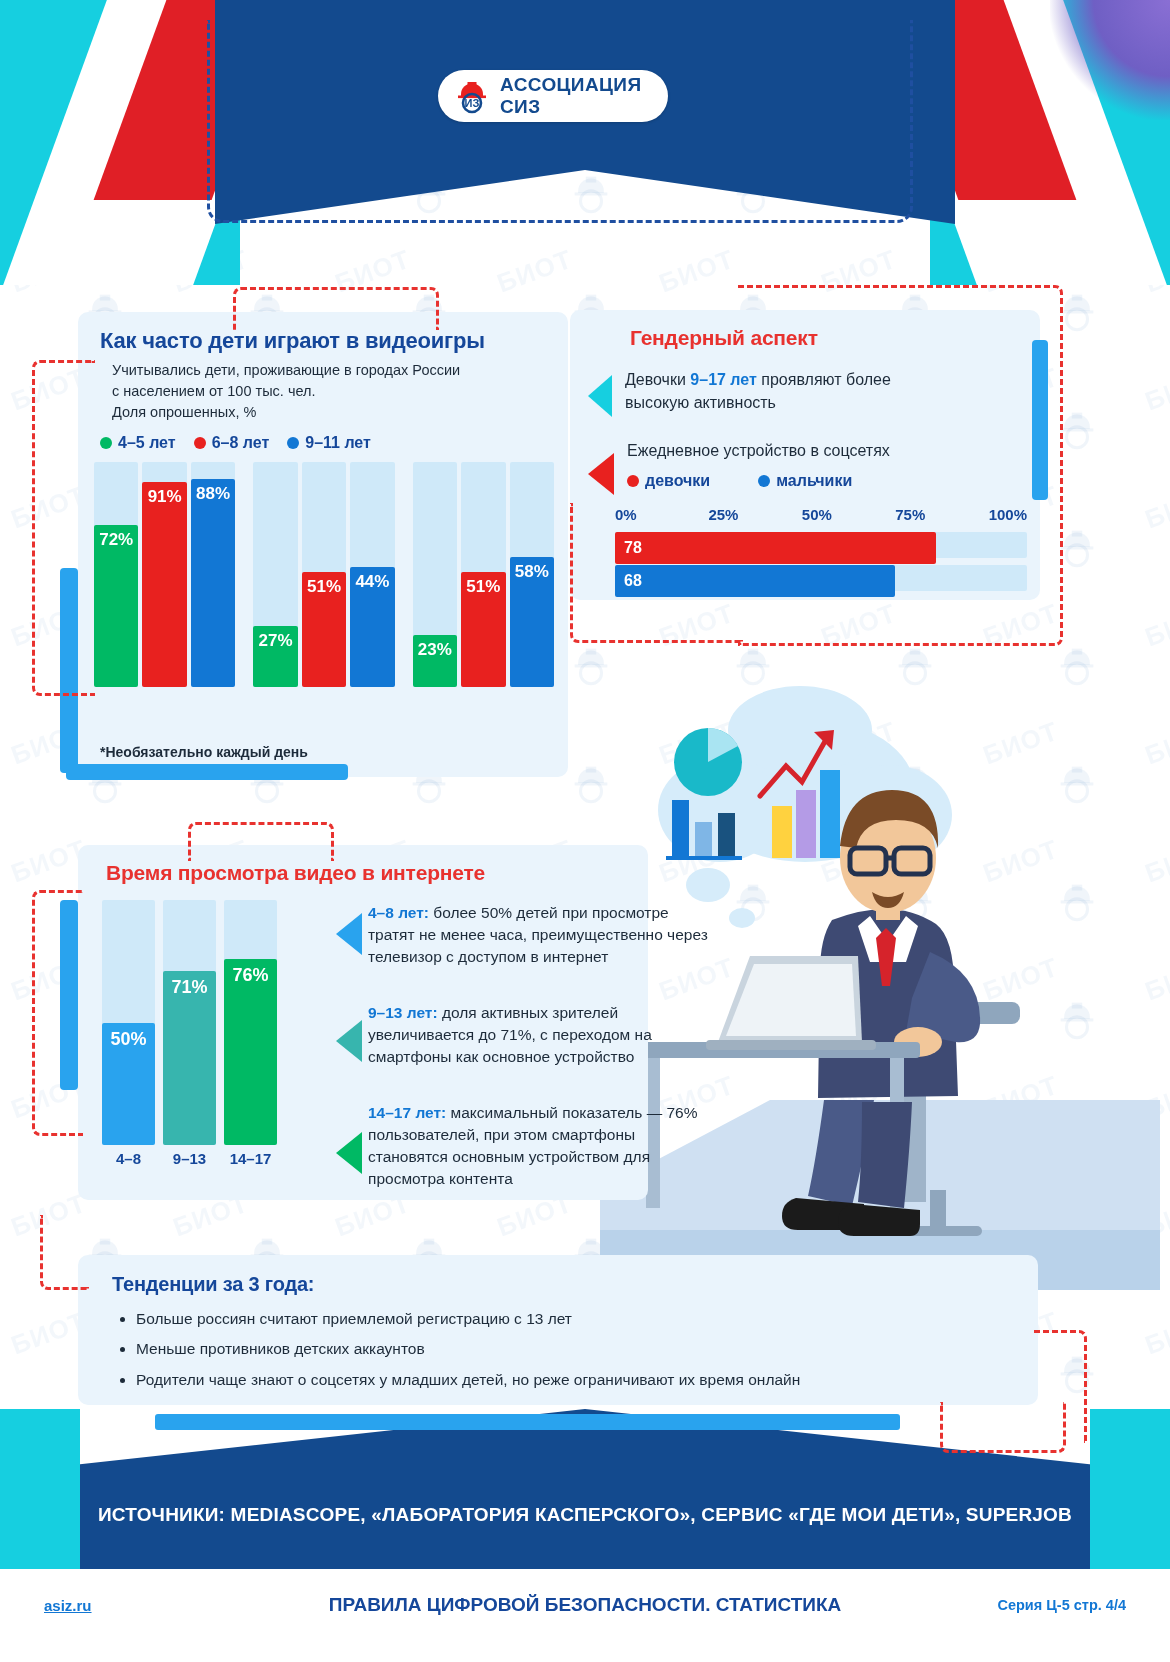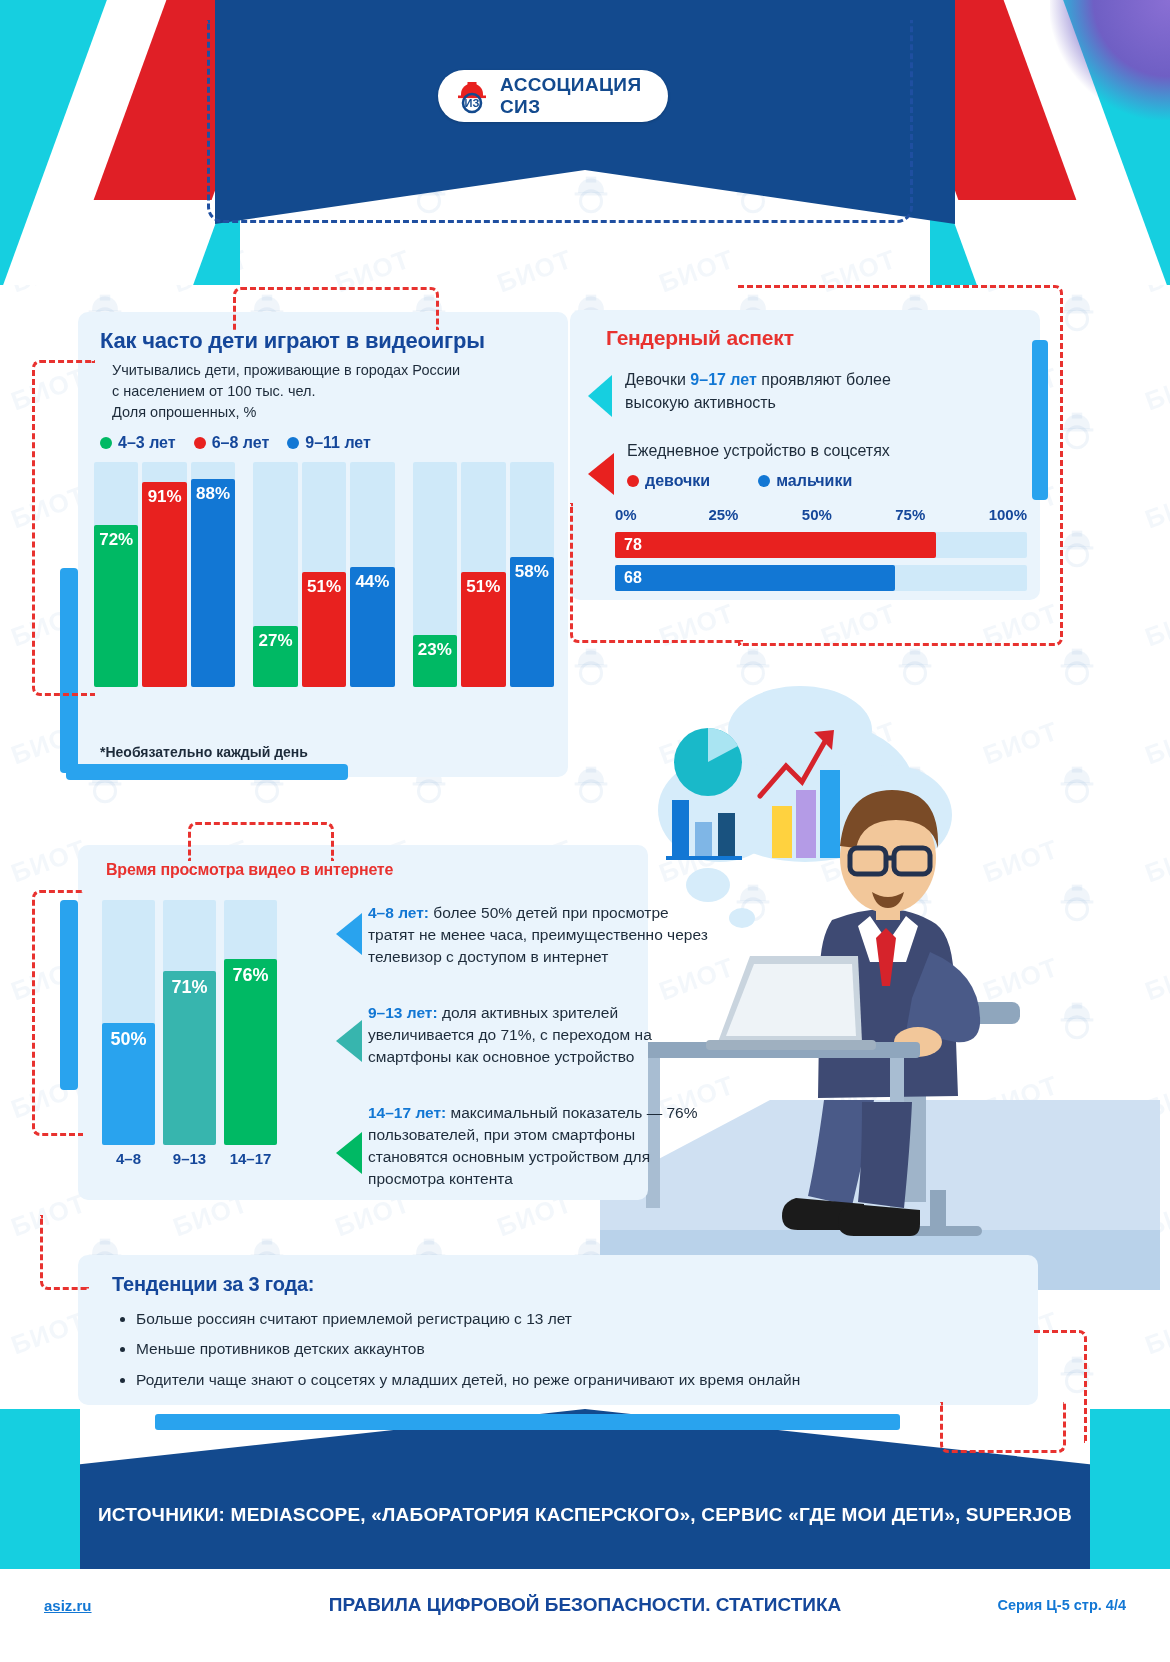--- a/index.html
+++ b/index.html
@@ -61,36 +61,36 @@
   .grp{display:flex;gap:4px;flex:1;align-items:flex-end;height:225px;}
   .track{position:relative;flex:1;height:225px;background:#cfe9f9;border-radius:2px;}
   .bar{position:absolute;left:0;bottom:0;width:100%;border-radius:2px;
        color:#fff;font-size:17px;font-weight:bold;box-sizing:border-box;padding-top:5px;text-align:center;}
   .b1-xl{position:absolute;top:382px;left:16px;width:460px;display:flex;gap:18px;}
   .b1-xl > div{flex:1;text-align:center;font-size:14.5px;font-weight:bold;color:#15479a;line-height:1.25;}
   .b1-note{position:absolute;left:22px;top:432px;font-size:14px;color:#1d2b3a;font-weight:600;}
 
   
   #b2{left:570px;top:310px;width:470px;height:290px;}
-  .b2-title{position:absolute;left:36px;top:16px;font-size:21px;font-weight:bold;color:#e8322f;letter-spacing:-.2px;}
+  .b2-title{position:absolute;left:60px;top:16px;font-size:21px;font-weight:bold;color:#e8322f;letter-spacing:-.2px;}
   .tri{position:absolute;width:0;height:0;border-top:21px solid transparent;border-bottom:21px solid transparent;}
   .b2-l1{position:absolute;left:55px;top:58px;width:330px;font-size:16px;color:#1d2b3a;line-height:1.45;}
   .acc-blue{color:#1277d4;font-weight:bold;}
   .b2-l2{position:absolute;left:57px;top:132px;font-size:16px;color:#1d2b3a;}
   .b2-legend{position:absolute;left:57px;top:162px;display:flex;gap:48px;}
   .b2-axis{position:absolute;left:45px;top:196px;width:412px;display:flex;}
   .b2-axis span{flex:1;font-size:15px;font-weight:bold;color:#15479a;}
   .b2-axis span:last-child{flex:0 0 auto;}
   .hrow{position:absolute;left:45px;width:412px;height:26px;background:#cfe9f9;border-radius:2px;}
-  .hbar{position:absolute;left:0;top:0;height:26px;border-radius:2px;color:#fff;font-size:16px;
+  .hbar{position:absolute;left:0;top:0;height:32px;border-radius:2px;color:#fff;font-size:16px;
         font-weight:bold;display:flex;align-items:center;padding-left:9px;box-sizing:border-box;}
 
   
   #b3{left:78px;top:845px;width:570px;height:355px;}
-  .b3-title{position:absolute;left:28px;top:16px;font-size:16px;font-weight:bold;color:#e8322f;letter-spacing:-.2px;}
+  .b3-title{position:absolute;left:28px;top:16px;font-size:21px;font-weight:bold;color:#e8322f;letter-spacing:-.2px;}
   .b3-chart{position:absolute;left:24px;top:55px;width:175px;height:245px;display:flex;gap:8px;}
   .b3-track{position:relative;flex:1;height:245px;background:#cfe9f9;border-radius:2px;}
   .b3-bar{position:absolute;left:0;bottom:0;width:100%;border-radius:2px;color:#fff;font-size:18px;
           font-weight:bold;text-align:center;padding-top:6px;box-sizing:border-box;}
   .b3-xl{position:absolute;left:24px;top:305px;width:175px;display:flex;gap:8px;}
   .b3-xl div{flex:1;text-align:center;font-size:15px;font-weight:bold;color:#15479a;}
   .b3-item{position:absolute;left:290px;width:350px;font-size:15.5px;color:#1d2b3a;line-height:1.42;}
 
   
   #b4{left:78px;top:1255px;width:960px;height:150px;}
@@ -859,21 +859,21 @@
   <div class="card" id="b1">
     <div class="b1-title">Как часто дети играют в видеоигры</div>
     <div class="b1-sub">
       <div>Учитывались дети, проживающие в городах России</div>
       <div>с населением от 100 тыс. чел.</div>
       <div>Доля опрошенных, %</div>
     </div>
     <div class="b1-legend">
       <span class="lg">
         <i class="dot" style="background:#00b964"></i>
-        <span>4–3 лет</span>
+        <span>4–5 лет</span>
       </span>
       <span class="lg">
         <i class="dot" style="background:#e8211f"></i>
         <span>6–8 лет</span>
       </span>
       <span class="lg">
         <i class="dot" style="background:#1277d4"></i>
         <span>9–11 лет</span>
       </span>
     </div>

